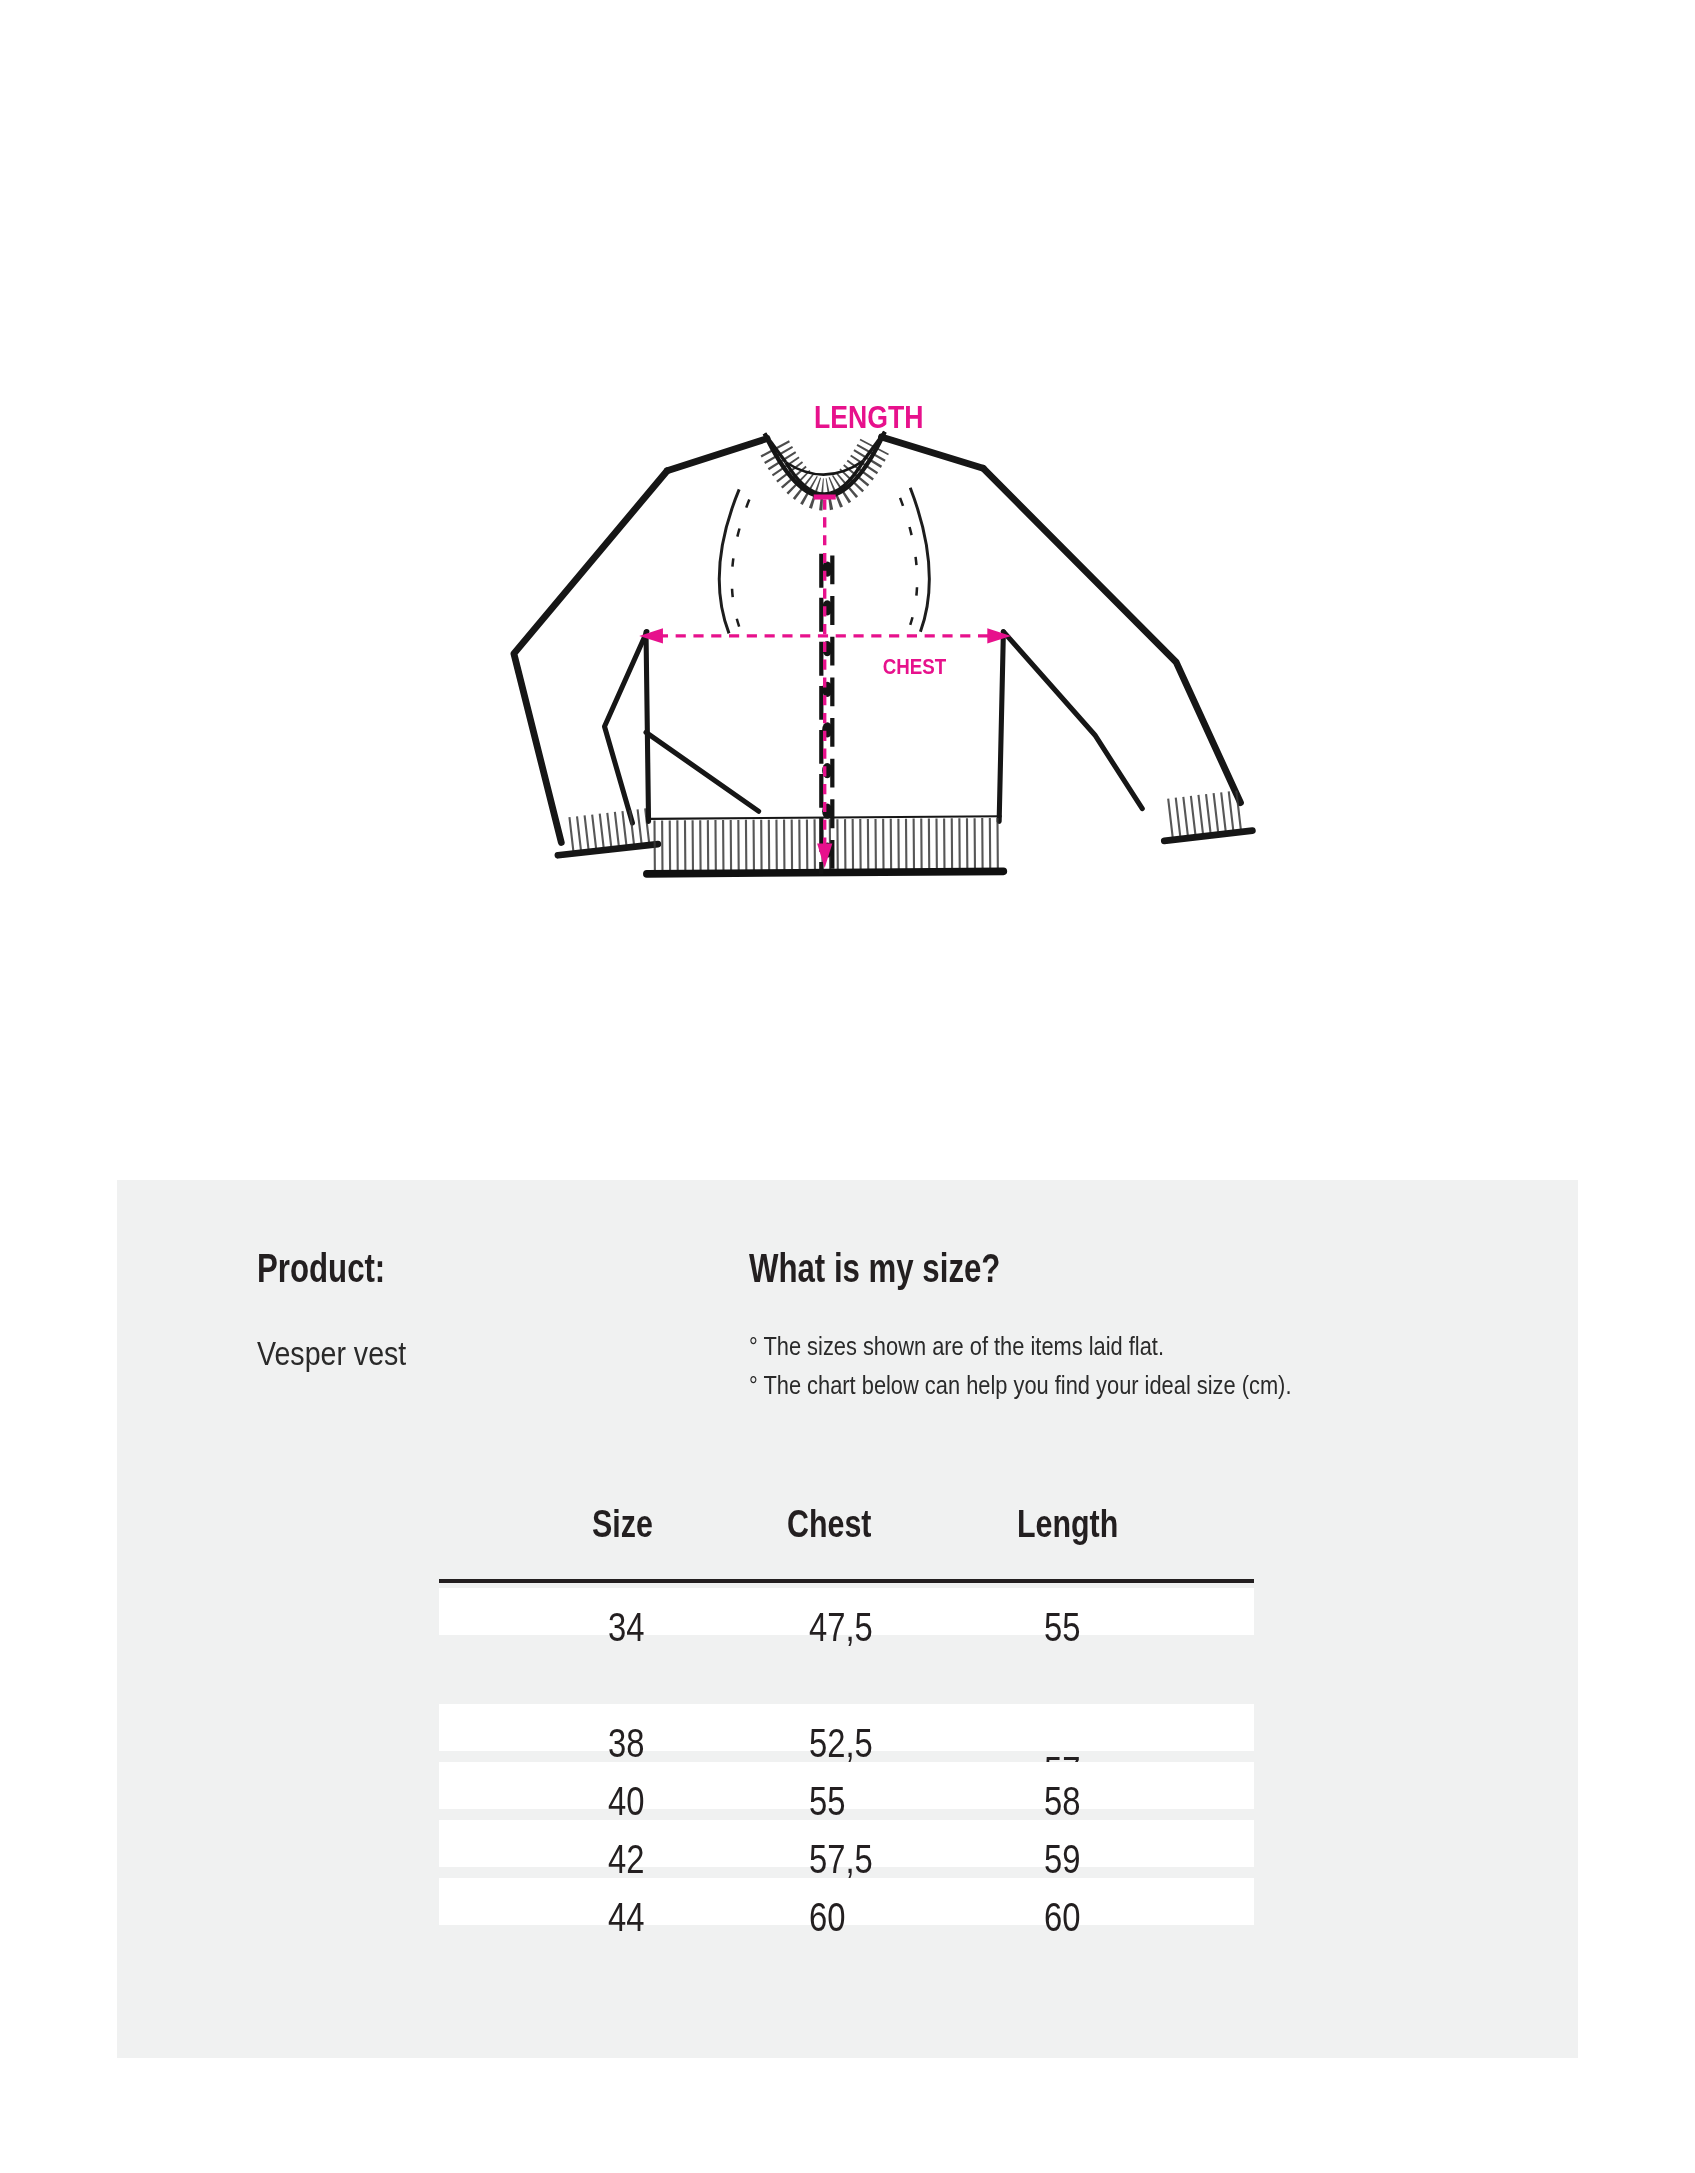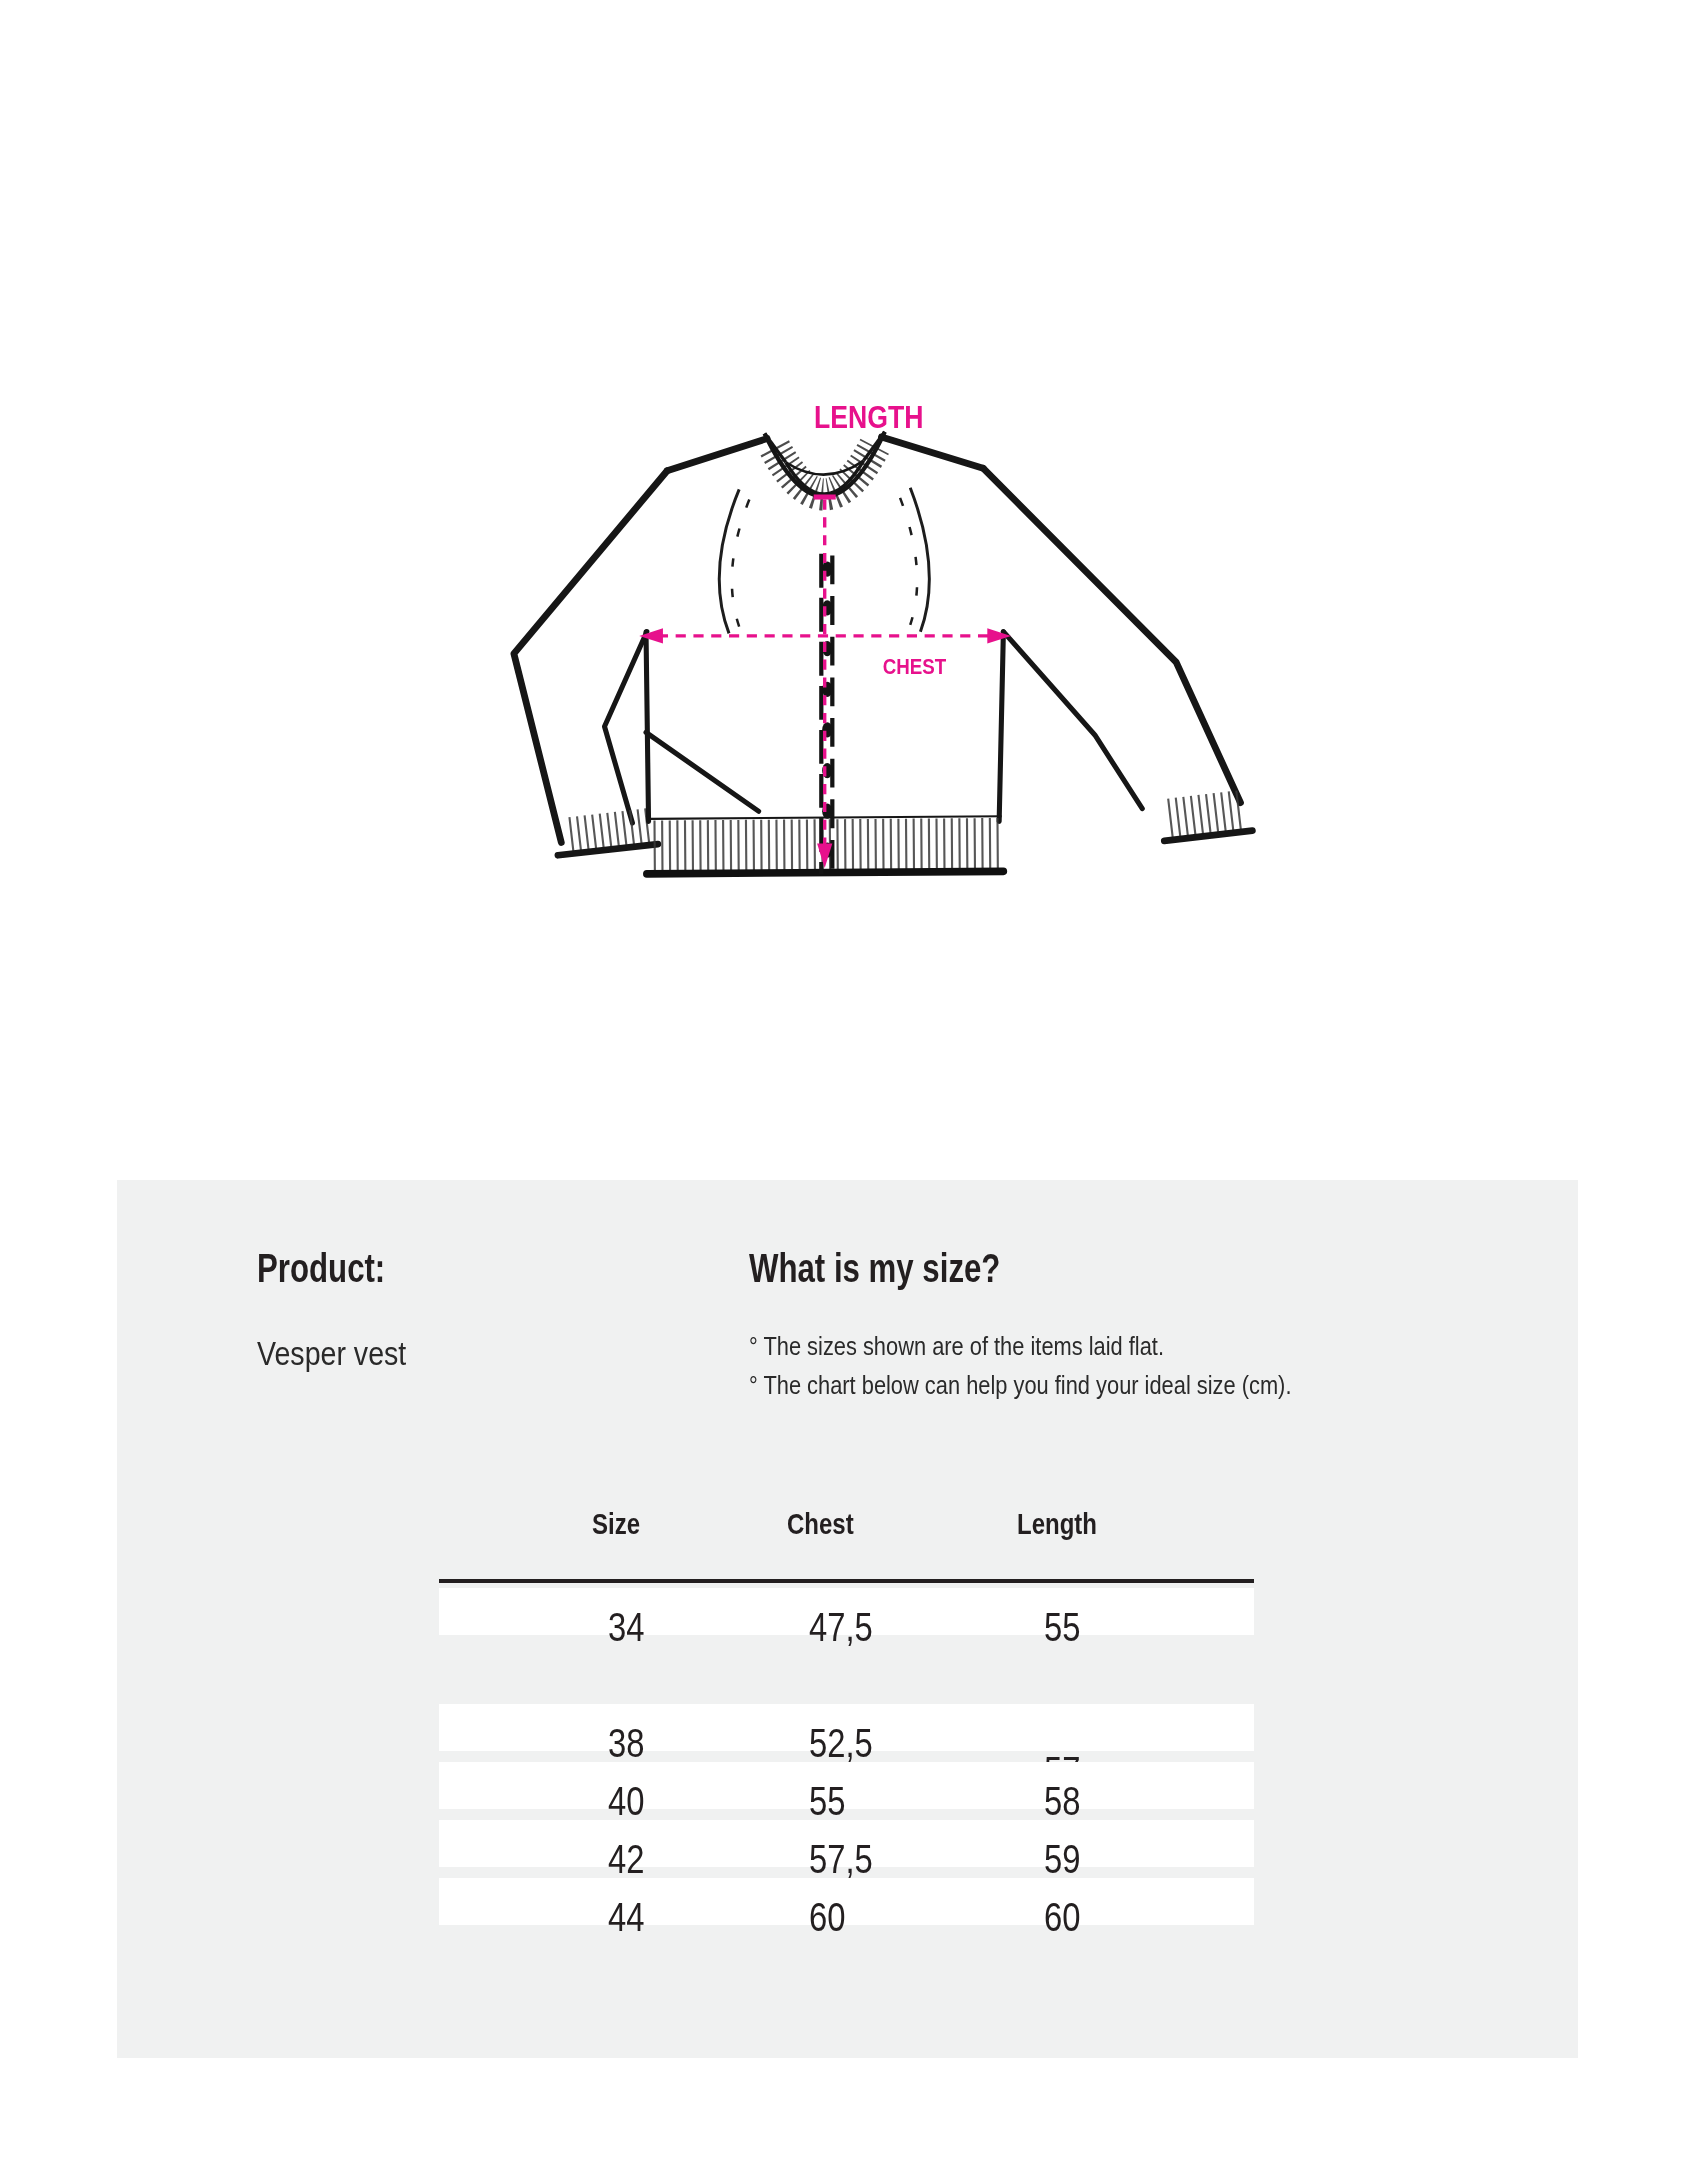--- a/index.html
+++ b/index.html
@@ -7,21 +7,21 @@
     position:relative;width:1695px;height:2173px;background:#ffffff;overflow:hidden;
     font-family:"Liberation Sans",sans-serif;color:#231f20;padding-left:36px;
   }
   .abs{position:absolute;}
   .cond{display:inline-block;transform:scaleX(0.78);transform-origin:0 50%;white-space:nowrap;}
   .cond82{display:inline-block;transform:scaleX(0.84);transform-origin:0 50%;white-space:nowrap;}
   .h1{font-size:40px;font-weight:bold;line-height:1;letter-spacing:0;}
   .sub{font-size:34px;font-weight:normal;line-height:1;color:#2a2a2a;}
   .note{font-size:26px;font-weight:normal;line-height:39px;color:#2a2a2a;}
   .panel{background:#f0f1f1;}
-  .thead{font-size:30px;font-weight:bold;line-height:38px;}
+  .thead{font-size:38px;font-weight:bold;line-height:38px;}
   .thead .cond{transform:scaleX(0.8);}
   .rule{background:#231f20;}
   .trow{position:absolute;left:439px;width:815px;height:47px;background:#ffffff;}
   .tcell{position:absolute;top:16px;height:31px;line-height:47px;font-size:41px;font-weight:normal;}
   .tcell .cond82{transform:scaleX(0.8);}
   svg text{font-family:"Liberation Sans",sans-serif;}
 </style>
 </head>
 <body>
 

